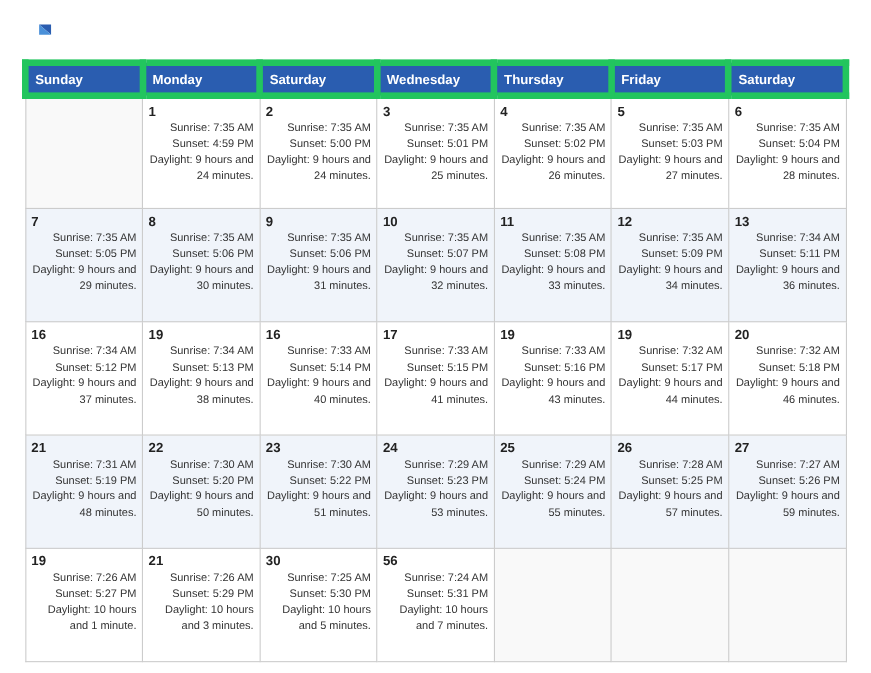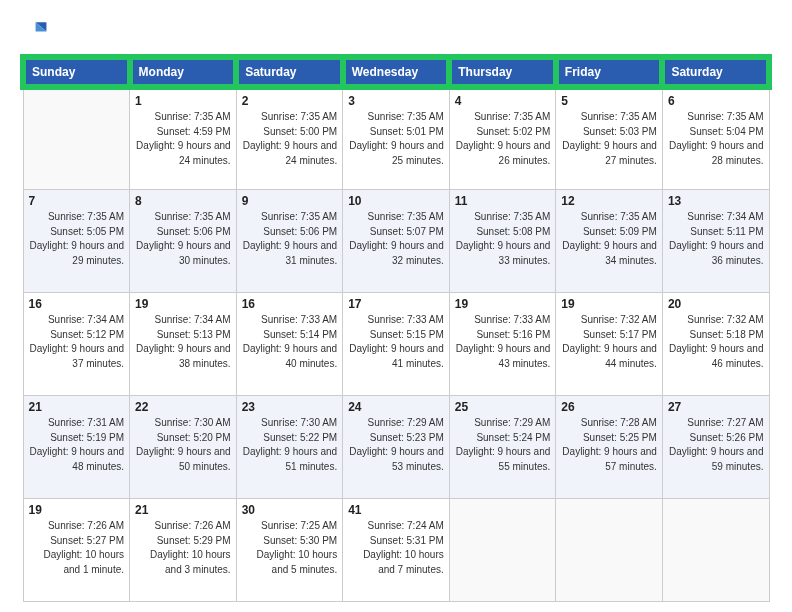--- a/index.html
+++ b/index.html
@@ -377,21 +377,21 @@
         </td>
           <td>
           <span class="day-number">30</span>
           <div class="day-detail">
             Sunrise: 7:25 AM<br>
             Sunset: 5:30 PM<br>
             Daylight: 10 hours and 5 minutes.
           </div>
         </td>
           <td>
-          <span class="day-number">41</span>
+          <span class="day-number">56</span>
           <div class="day-detail">
             Sunrise: 7:24 AM<br>
             Sunset: 5:31 PM<br>
             Daylight: 10 hours and 7 minutes.
           </div>
         </td>
           <td class="empty-cell"></td>
           <td class="empty-cell"></td>
           <td class="empty-cell"></td>
         </tr>

